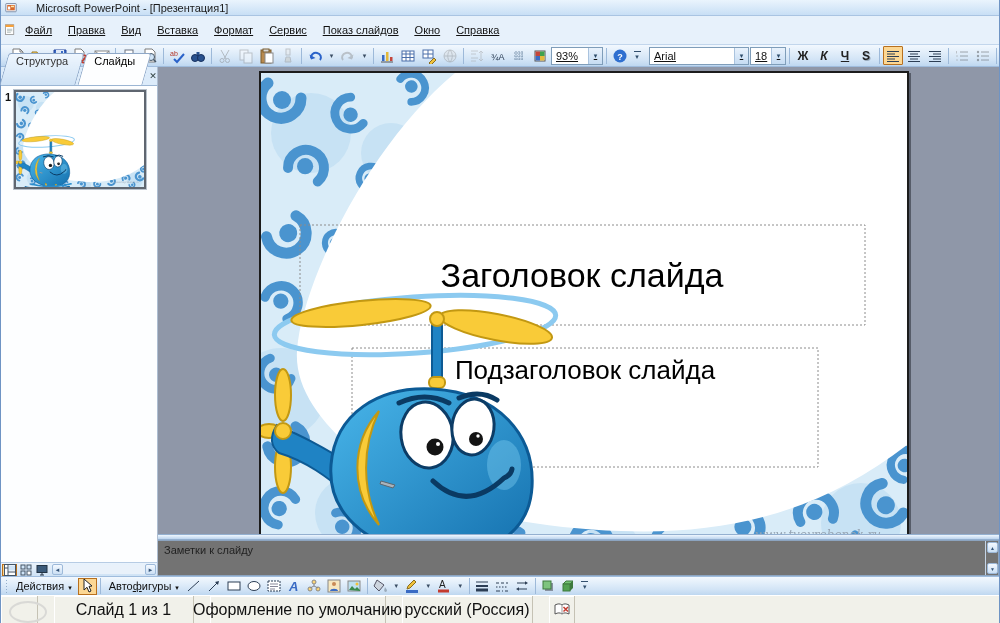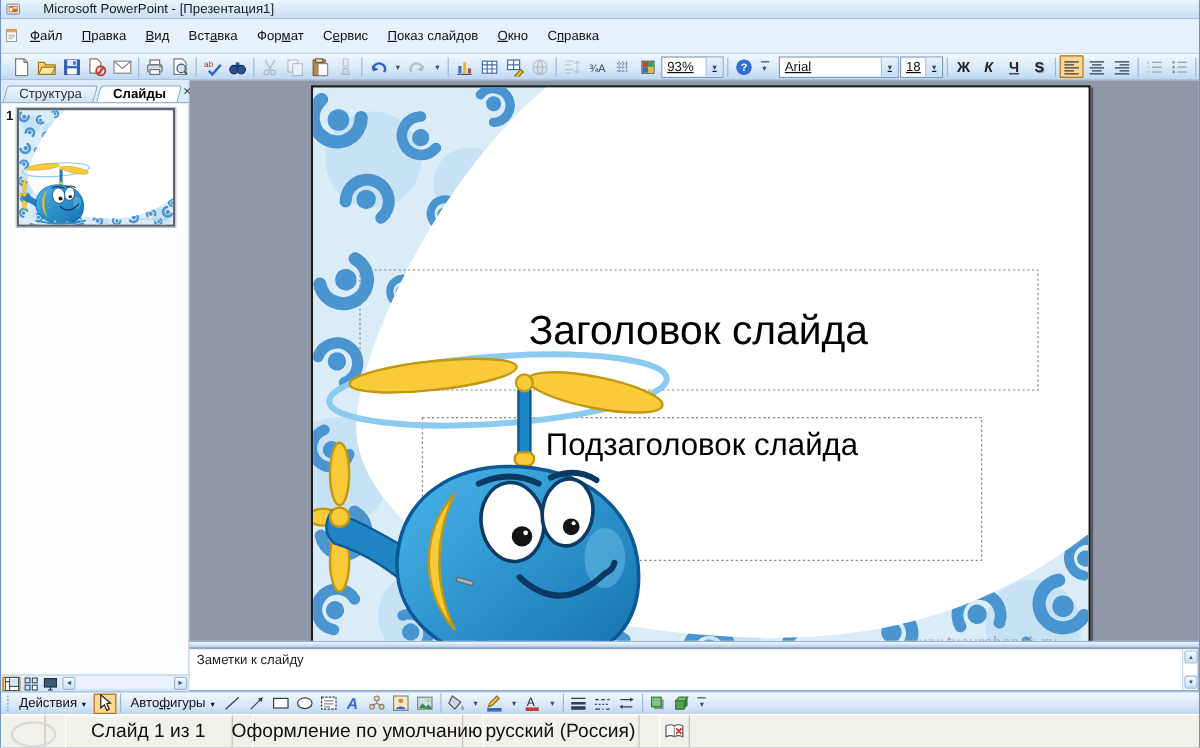--- a/index.html
+++ b/index.html
@@ -8,21 +8,21 @@
   .window { width:1000px; height:623px; display:flex; flex-direction:column; border-left:1px solid #6f94c4; border-right:1px solid #6f94c4; background:#dce9f7; }
   .u { text-decoration:underline; }
 
   
   .titlebar { height:16px; display:flex; align-items:center; gap:19px; padding:0 4px;
     background:linear-gradient(#eaf4fd,#c8dff5); border-bottom:1px solid #a9c4e2; flex:0 0 auto; }
   .titlebar .title { font-size:11px; color:#1b1b1b; }
 
   
   .menubar { height:29px; display:flex; align-items:center; gap:2px; padding:12px 3px;
-    background:#e7f1fb; border-bottom:1px solid #c2d6ec; flex:0 0 auto; }
+    background:#e7f1fb; border-bottom:1px solid #c2d6ec; flex:0 0 auto;text-decoration:underline; }
   .menu-item { padding:1px 7px; cursor:default; white-space:nowrap; }
 
   
   .toolbar { height:22px; display:flex; align-items:center; padding:0 2px; gap:1px;
     background:linear-gradient(#f2f8fe,#d2e4f6 70%,#bed7f0); border-bottom:1px solid #9fbcdd; flex:0 0 auto; overflow:hidden; }
   .grip { width:3px; height:14px; margin:0 2px;
     background-image:radial-gradient(circle,#93aecb 35%, transparent 36%); background-size:3px 3px; }
   .sep { width:1px; height:16px; background:#9db9d9; margin:0 2px; flex:0 0 auto; }
   .tbtn { width:20px; height:19px; display:flex; align-items:center; justify-content:center; border:1px solid transparent; border-radius:1px; flex:0 0 auto; }
   .tbtn.on { background:#fcd793; border-color:#b8701e; }
@@ -39,25 +39,25 @@
   .tbopts { width:12px; height:19px; display:flex; flex-direction:column; align-items:center; justify-content:center; color:#33506e; flex:0 0 auto; }
   .tbopts i { display:block; width:7px; border-top:1px solid #33506e; margin-bottom:1px; }
   .tbopts::after { content:"▾"; font-size:7px; }
   .letterbtn { font-weight:bold; font-size:12px; color:#222; }
 
   
   .main { flex:1 1 auto; display:flex; min-height:0; }
   .left-pane { width:157px; flex:0 0 auto; display:flex; flex-direction:column; background:#fdfeff; border-right:1px solid #aebed2; }
   .tabs-row { height:19px; display:flex; align-items:flex-end; gap:2px; padding:2px 2px 0 3px;
     background:#dcebfa; border-bottom:1px solid #9cb6d4; flex:0 0 auto; }
-  .tab { position:relative; padding:2px 12px 0 12px; color:#333; }
+  .tab { position:relative; padding:2px 12px 18px 12px; color:#333; }
   .tab::before { content:""; position:absolute; inset:0; transform:skewX(-16deg);
     background:linear-gradient(#eef6fe,#cfe2f5); border:1px solid #8fa8c8; border-bottom:none; border-radius:3px 3px 0 0; }
   .tab span { position:relative; }
-  .tab.active { font-weight:bold; color:#000; }
+  .tab.active { font-weight:normal; color:#000; }
   .tab.active::before { background:#fdfeff; }
   .tab-close { margin-left:auto; width:15px; height:14px; display:flex; align-items:center; justify-content:center;
     font-size:9px; color:#344; position:relative; top:-2px; }
   .thumbs { flex:1 1 auto; padding:4px 2px 0 4px; display:flex; gap:3px; overflow:hidden; }
   .thumb-num { font-weight:bold; font-size:11px; padding-top:1px; }
   .thumb-box { width:132px; height:99px; border:2px solid #5f6670; outline:1px solid #b9c2cc; background:#fff; }
   .viewbtns { height:14px; flex:0 0 auto; display:flex; align-items:center; gap:1px; padding:0 1px;
     background:linear-gradient(#eaf3fc,#cfe2f5); border-top:1px solid #b7cce4; }
   .vbtn { width:15px; height:12px; display:flex; align-items:center; justify-content:center; border:1px solid transparent; }
   .vbtn.on { background:#fcd793; border-color:#b8701e; }
@@ -65,21 +65,21 @@
   .sb-arrow { width:11px; height:11px; background:linear-gradient(#f4f9ff,#cbdff4); border:1px solid #9db9d9; border-radius:2px;
     font-size:6px; color:#35557a; display:flex; align-items:center; justify-content:center; }
   .sb-track { flex:1 1 auto; height:9px; background:#e9f1fa; }
 
   .right-col { flex:1 1 auto; display:flex; flex-direction:column; min-width:0; }
   .workspace { flex:1 1 auto; background:#8f97a8; overflow:hidden; position:relative; }
   .slide-frame { position:absolute; left:101px; top:4px; width:650px; height:488px;
     border:2px solid #1c1c1c; background:#fff; box-shadow:2px 2px 0 rgba(40,44,52,.55); }
   .slide-frame svg { display:block; }
   .splitter { height:6px; flex:0 0 auto; background:linear-gradient(#eef6fe,#bcd4ee); border-top:1px solid #94b0d0; border-bottom:1px solid #94b0d0; }
-  .notes { height:36px; flex:0 0 auto; background:#ffffff; border:1px solid #8ca4c0; border-left:none; display:flex; }
+  .notes { height:36px; flex:0 0 auto; background:#737373; border:1px solid #8ca4c0; border-left:none; display:flex; }
   .notes-text { flex:1 1 auto; padding:3px 6px; color:#222; }
   .notes-scroll { width:13px; flex:0 0 auto; border-left:1px solid #c4d4e6; display:flex; flex-direction:column; justify-content:space-between; padding:1px; }
 
   
   .drawbar { height:19px; flex:0 0 auto; display:flex; align-items:center; gap:1px; padding:0 2px;
     background:linear-gradient(#f2f8fe,#d2e4f6 70%,#bed7f0); border-top:1px solid #9fbcdd; }
   .ddbtn { display:flex; align-items:center; gap:4px; padding:0 5px; height:17px; white-space:nowrap; }
   .dbtn { width:19px; height:17px; display:flex; align-items:center; justify-content:center; border:1px solid transparent; flex:0 0 auto; }
   .dbtn.on { background:#fcd793; border-color:#b8701e; }
 

